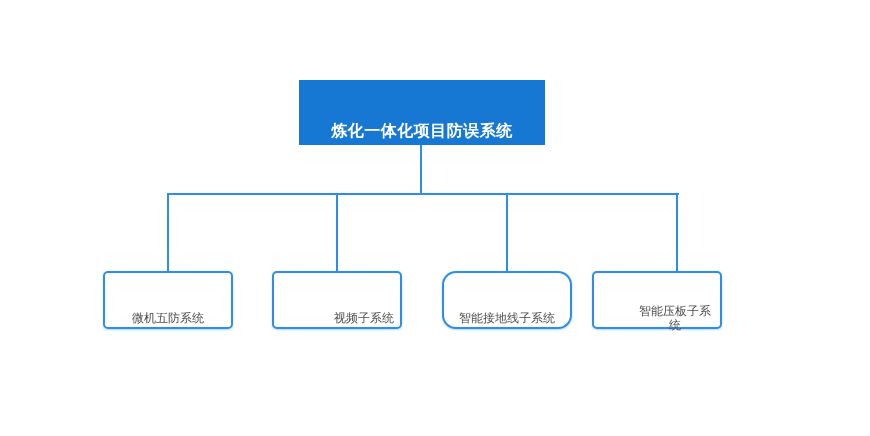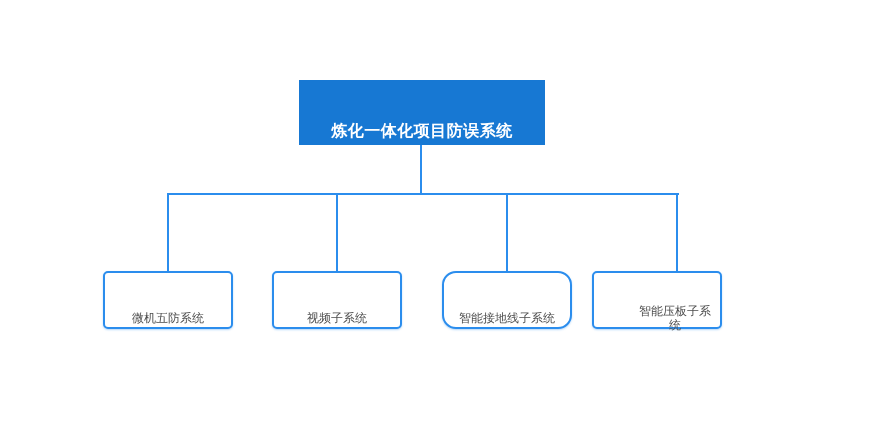--- a/index.html
+++ b/index.html
@@ -40,21 +40,21 @@
     width: 130px;
     height: 58px;
     background: var(--child-fill, #ffffff);
     border: 2px solid var(--line-color, #2b8ded);
     border-radius: 5px;
     color: var(--child-text, #4c4c4c);
     font-size: 12px;
     box-shadow: 0 1px 2px rgba(43, 141, 237, 0.35);
   }
   .node-child-1 { left: 103px; }
-  .node-child-2 { left: 272px; }
+  .node-child-2 { left: 272px; justify-content: flex-end; }
   .node-child-3 { left: 442px; border-radius: 14px; }
   .node-child-4 { left: 592px; padding-left: 36px; }
   .connector {
     position: absolute;
     background: var(--line-color, #2b8ded);
   }
   .conn-root-drop  { left: 420px; top: 145px; width: 2px;   height: 48px; }
   .conn-horizontal { left: 167px; top: 193px; width: 512px; height: 2px;  }
   .conn-drop       { top: 195px;  width: 2px; height: 76px; }
   .conn-drop-1 { left: 167px; }

